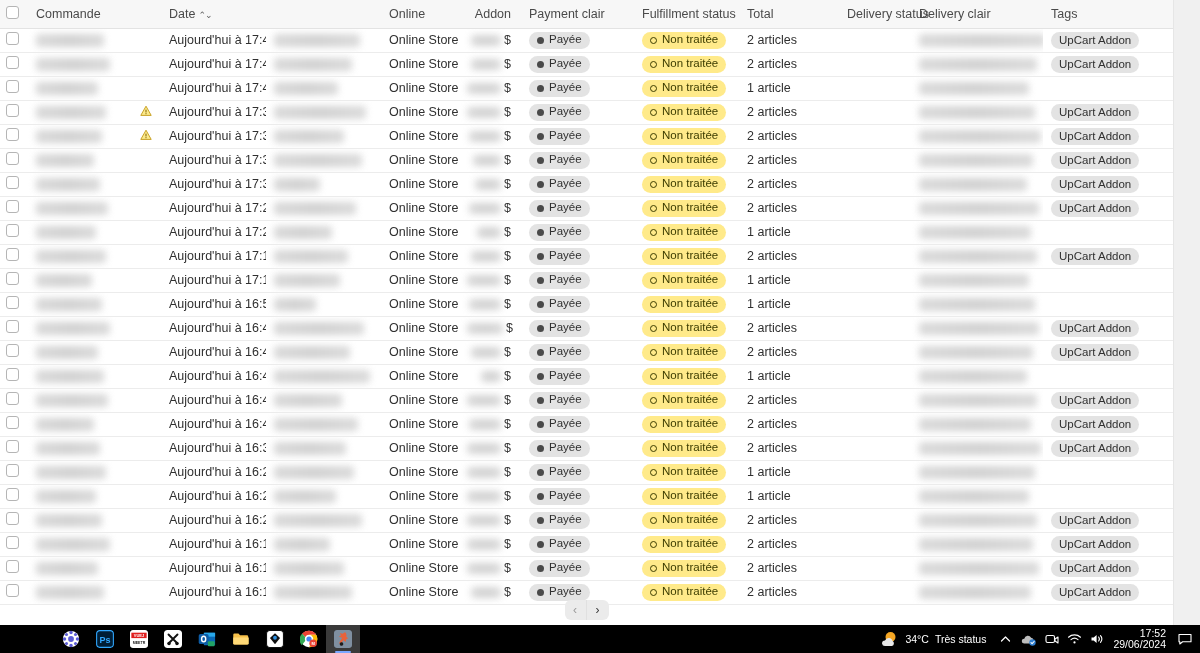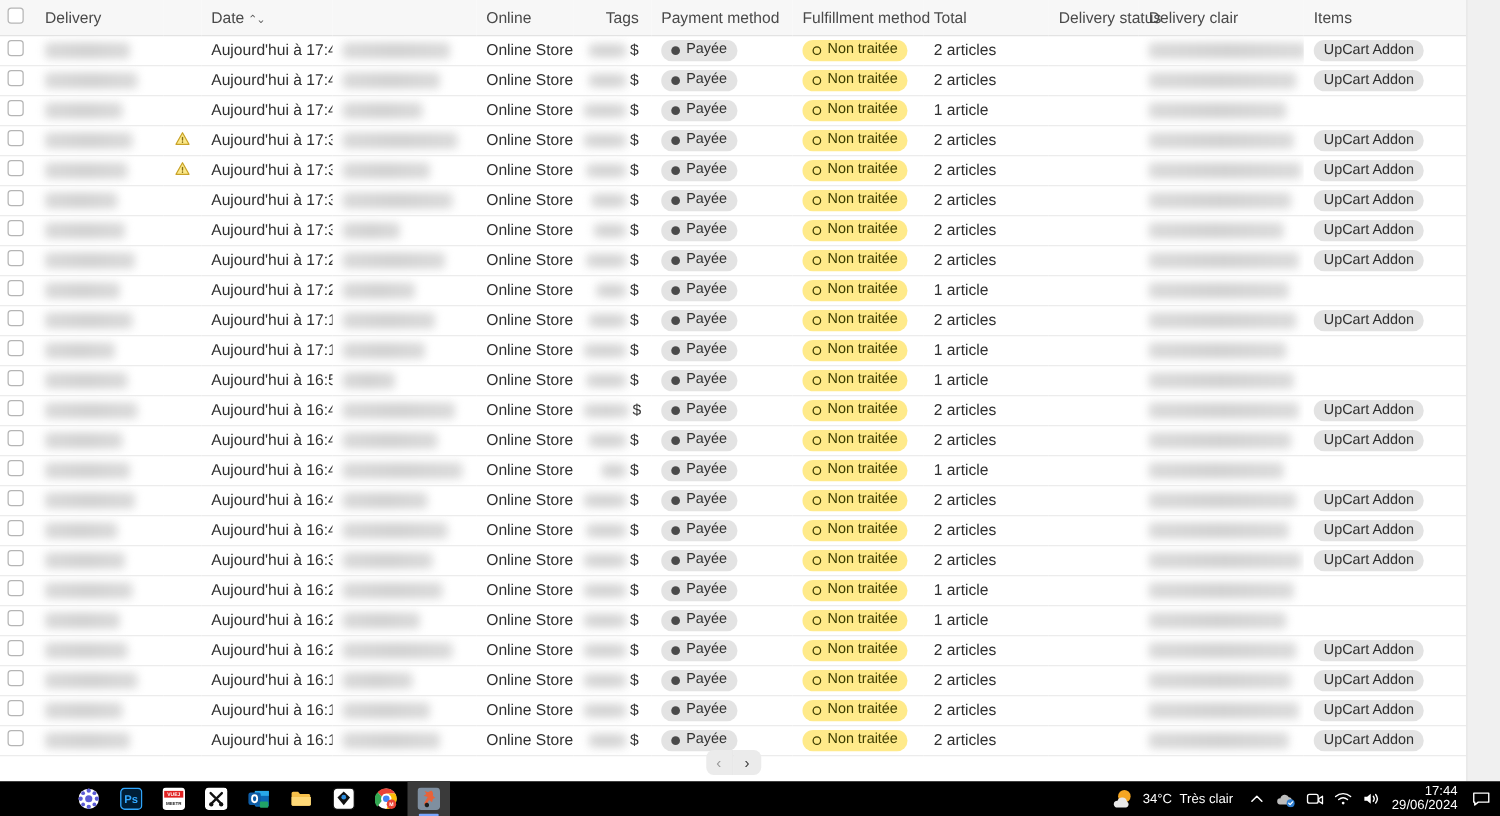--- a/index.html
+++ b/index.html
@@ -248,50 +248,50 @@
 <div id="app">
 
   <div id="table-card">
     <table class="orders">
       <thead>
         <tr>
           <th class="c-check">
             <span class="cbox"></span>
           </th>
           <th class="c-order">
-            <span class="cell-text">Delivery</span>
+            <span class="cell-text">Commande</span>
           </th>
           <th class="c-warn"></th>
           <th class="c-date">
             <span class="cell-text">Date</span><span class="sort-ic">⌃⌄</span>
           </th>
           <th class="c-cust"></th>
           <th class="c-chan">
             <span class="cell-text">Online</span>
           </th>
           <th class="c-total">
-            <span class="cell-text">Tags</span>
+            <span class="cell-text">Addon</span>
           </th>
           <th class="c-pay">
-            <span class="cell-text">Payment method</span>
+            <span class="cell-text">Payment clair</span>
           </th>
           <th class="c-ful">
-            <span class="cell-text">Fulfillment method</span>
+            <span class="cell-text">Fulfillment status</span>
           </th>
           <th class="c-items">
             <span class="cell-text">Total</span>
           </th>
           <th class="c-dstat">
             <span class="cell-text">Delivery status</span>
           </th>
           <th class="c-dmeth">
             <span class="cell-text">Delivery clair</span>
           </th>
           <th class="c-tags">
-            <span class="cell-text">Items</span>
+            <span class="cell-text">Tags</span>
           </th>
         </tr>
       </thead>
       <tbody id="orders-body">
           <tr>
             <td class="c-check"><span class="cbox"></span></td>
             <td class="c-order"><span class="blur blur-tall" style="width:68px"></span></td>
             <td class="c-warn"></td>
             <td class="c-date"><span class="cell-text">Aujourd'hui à 17:49</span></td>
             <td class="c-cust"><span class="blur blur-tall" style="width:86px"></span></td>
@@ -919,21 +919,21 @@
     </div>
   <div id="tb-spacer"></div>
 
   <div id="tray">
     <div class="tray-weather">
       <svg width="20" height="17" viewBox="0 0 20 17">
         <circle cx="11.5" cy="6" r="5" fill="#f5a623"></circle>
         <path d="M3 12.5a3 3 0 013-3 4 4 0 017.6.6A2.7 2.7 0 0113 15H6a3 3 0 01-3-2.5z" fill="#e8e8e8"></path>
       </svg>
       <span>34°C</span>
-      <span>Très clair</span>
+      <span>Très status</span>
     </div>
 
     <div class="tray-ic">
       <svg width="11" height="11" viewBox="0 0 11 11">
           <path d="M1.5 7L5.5 3l4 4" stroke="#fff" stroke-width="1.2" fill="none" stroke-linecap="round" stroke-linejoin="round"></path>
         </svg>
     </div>
     <div class="tray-ic">
       <svg width="16" height="13" viewBox="0 0 16 13">
         <path d="M3 10.5a2.4 2.4 0 01.3-4.8 3.6 3.6 0 016.8-.9 2.6 2.6 0 012.4 2.6 2.6 2.6 0 01-2.6 3.1z" fill="#bdbdbd"></path>
@@ -956,21 +956,21 @@
     </div>
     <div class="tray-ic">
       <svg width="15" height="12" viewBox="0 0 15 12">
         <path d="M1.5 4.4h2.2L6.6 2v8L3.7 7.6H1.5z" fill="#fff"></path>
         <path d="M8.6 4a3.2 3.2 0 010 4" stroke="#fff" stroke-width="1.1" fill="none" stroke-linecap="round"></path>
         <path d="M10.5 2.6a5.4 5.4 0 010 6.8" stroke="#fff" stroke-width="1.1" fill="none" stroke-linecap="round"></path>
       </svg>
     </div>
 
     <div id="tray-clock">
-      <span>17:44</span>
+      <span>17:52</span>
       <span>29/06/2024</span>
     </div>
 
     <div id="tray-notif">
       <svg width="14" height="13" viewBox="0 0 14 13">
         <path d="M1 1.5h12v7.2H4.6L1.8 11V8.7H1z" stroke="#fff" stroke-width="1.1" fill="none" stroke-linejoin="round"></path>
       </svg>
     </div>
   </div>
 </div>

